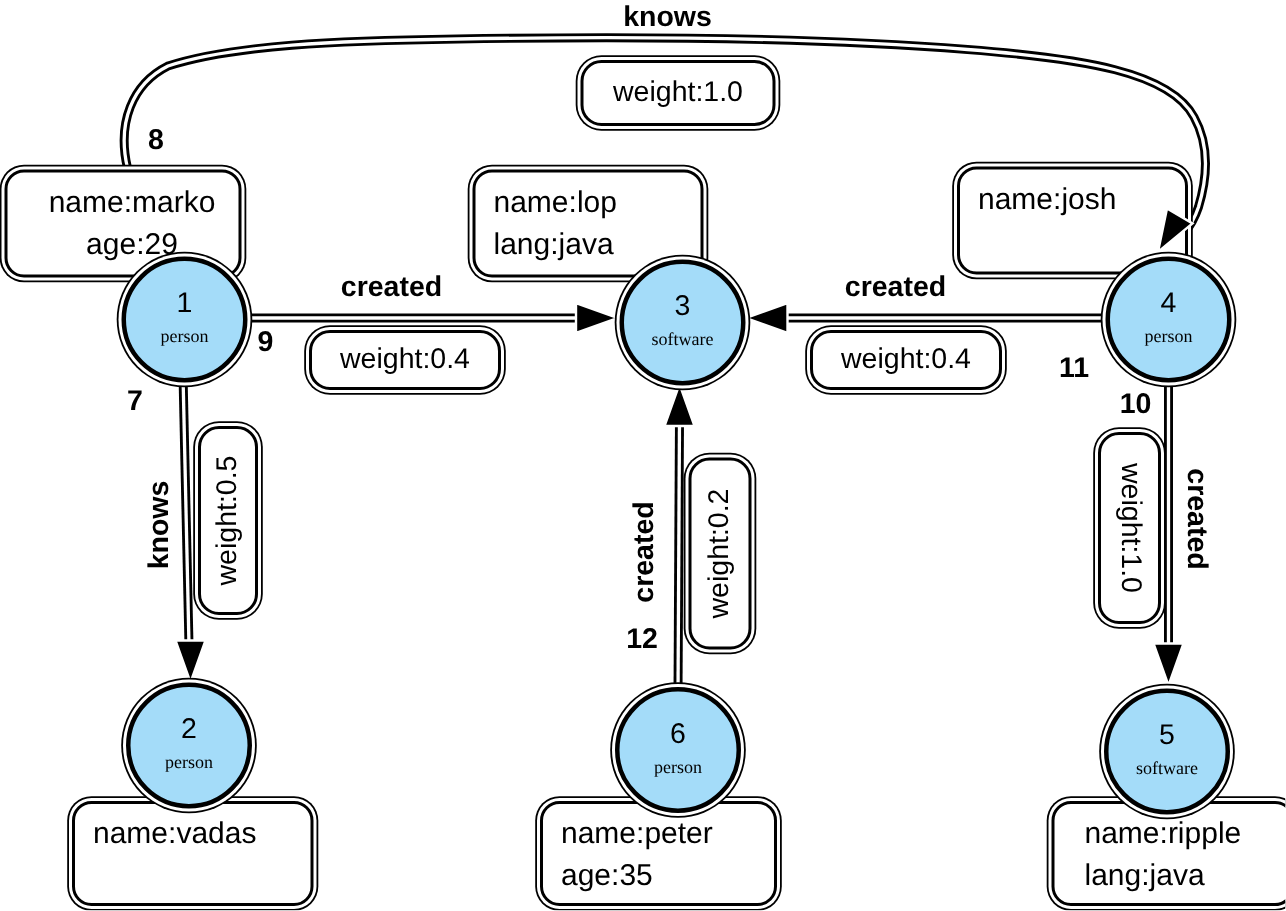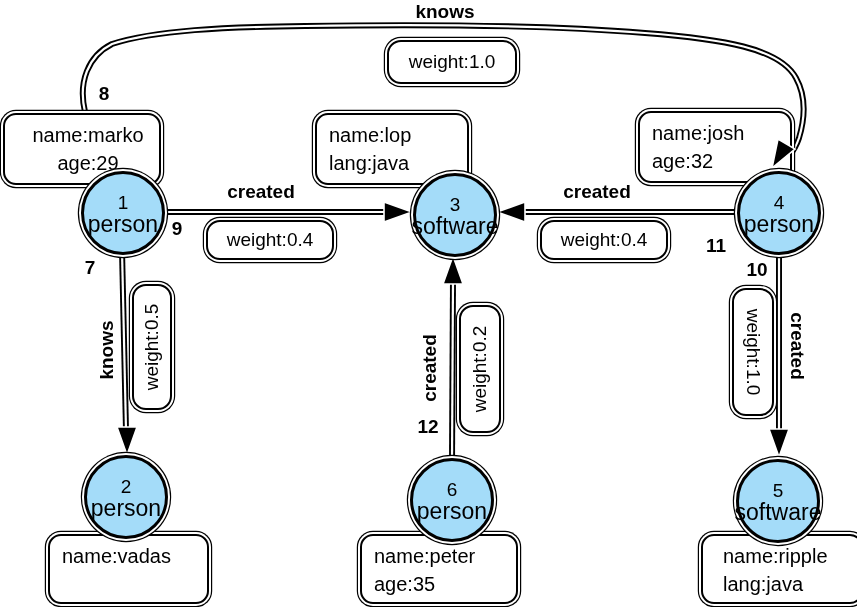--- a/index.html
+++ b/index.html
@@ -27,21 +27,21 @@
     white-space:nowrap; z-index:3;
   }
   .node {
     position:absolute; width:84px; height:84px; border-radius:50%;
     background:#A4DCF9; border:3px solid #000;
     box-shadow:0 0 0 2px #fff, 0 0 0 3.2px #000;
     display:flex; flex-direction:column; align-items:center; justify-content:center;
     z-index:6; box-sizing:border-box;
   }
   .node .nid { font-size:19px; line-height:22px; }
-  .node .nlabel { font-size:23px; line-height:20px; }
+  .node .nlabel { font-size:12px; line-height:20px;font-family:Liberation Serif, serif; }
   .elabel {
     position:absolute; font-weight:bold; font-size:19px; white-space:nowrap; z-index:4;
     transform:translate(-50%,-50%);
     text-shadow:-2px 0 #fff,2px 0 #fff,0 -2px #fff,0 2px #fff,
                 -1px -1px #fff,1px 1px #fff,-1px 1px #fff,1px -1px #fff;
   }
   .eid {
     position:absolute; font-weight:bold; font-size:19px; white-space:nowrap; z-index:4;
     transform:translate(-50%,-50%);
     text-shadow:-2px 0 #fff,2px 0 #fff,0 -2px #fff,0 2px #fff,
@@ -79,21 +79,20 @@
   <div class="propbox" style="left:3px;   top:113px; width:142px; height:62px;text-align:center;">
     <div>name:marko</div>
     <div>age:29</div>
   </div>
   <div class="propbox" style="left:315px; top:113px; width:138px; height:62px;">
     <div>name:lop</div>
     <div>lang:java</div>
   </div>
   <div class="propbox" style="left:638px; top:111px; width:138px; height:62px;">
     <div>name:josh</div>
-    <div>age:32</div>
   </div>
   <div class="propbox" style="left:48px;  top:534px; width:145px; height:60px;">
     <div>name:vadas</div>
   </div>
   <div class="propbox" style="left:360px; top:534px; width:142px; height:60px;">
     <div>name:peter</div>
     <div>age:35</div>
   </div>
   <div class="propbox" style="left:701px; top:534px; width:138px; height:60px;padding-left:20px;">
     <div>name:ripple</div>

